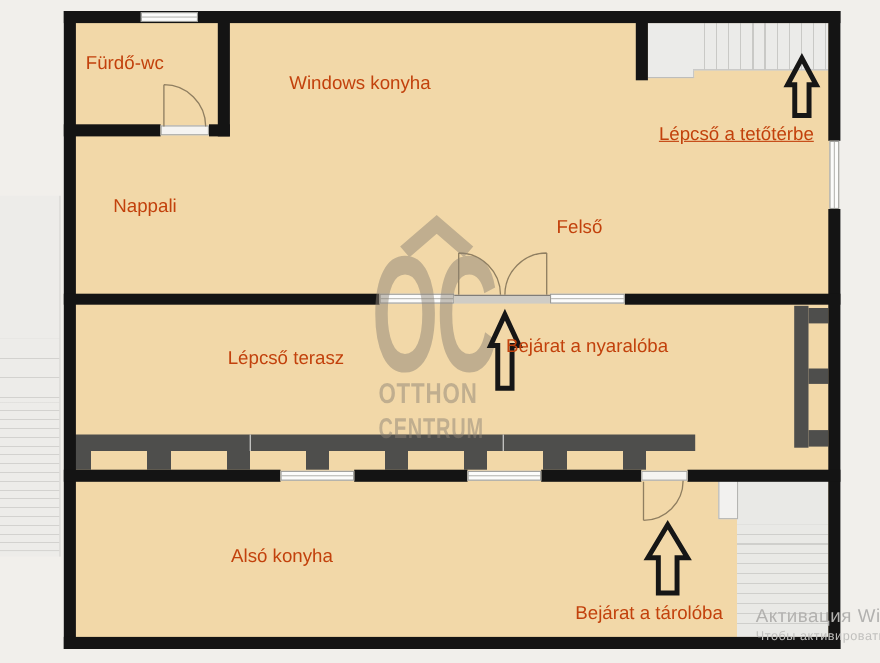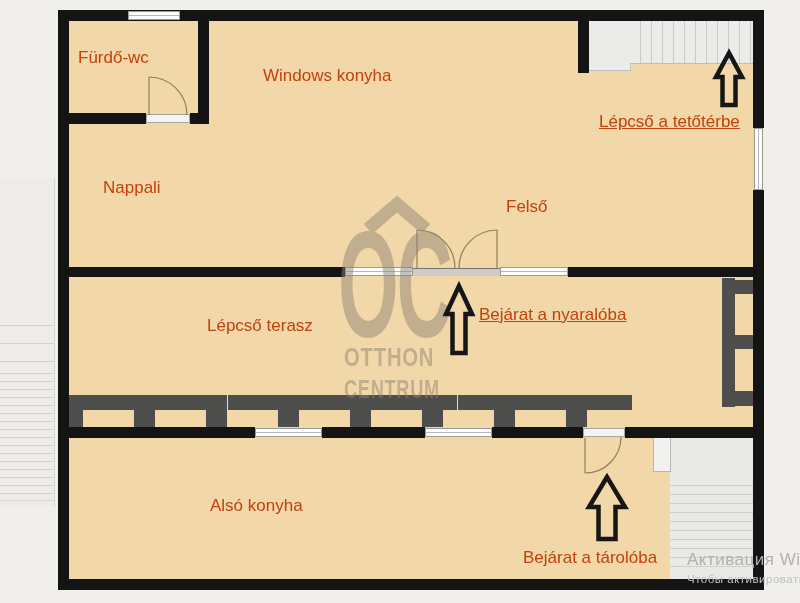--- a/index.html
+++ b/index.html
@@ -102,17 +102,17 @@
 </svg>
 
 <div class="label" style="left:78px;top:48px;">Fürdő-wc</div>
 <div class="label" style="left:263px;top:66px;">Windows konyha</div>
 <div class="label" style="left:103px;top:178px;">Nappali</div>
 <div class="label" style="left:506px;top:197px;">Felső</div>
 <div class="label" style="left:207px;top:316px;">Lépcső terasz</div>
 <div class="label" style="left:210px;top:496px;">Alsó konyha</div>
 
 <div class="label" style="left:599px;top:112px;text-decoration:underline;">Lépcső a tetőtérbe</div>
-<div class="label" style="left:479px;top:305px;text-decoration:underline;">Bejárat a nyaralóba</div>
+<div class="label" style="left:460px;top:305px;">Bejárat a nyaralóba</div>
 <div class="label" style="left:523px;top:548px;">Bejárat a tárolóba</div>
 
 <div class="winact" style="left:687px;top:550px;font-size:17px;color:#b2b1af;">Активация Windows</div>
 <div class="winact" style="left:687px;top:573px;font-size:11.5px;color:#c1c0be;">Чтобы активировать Windows, перейдите</div>
 
 </body></html>

